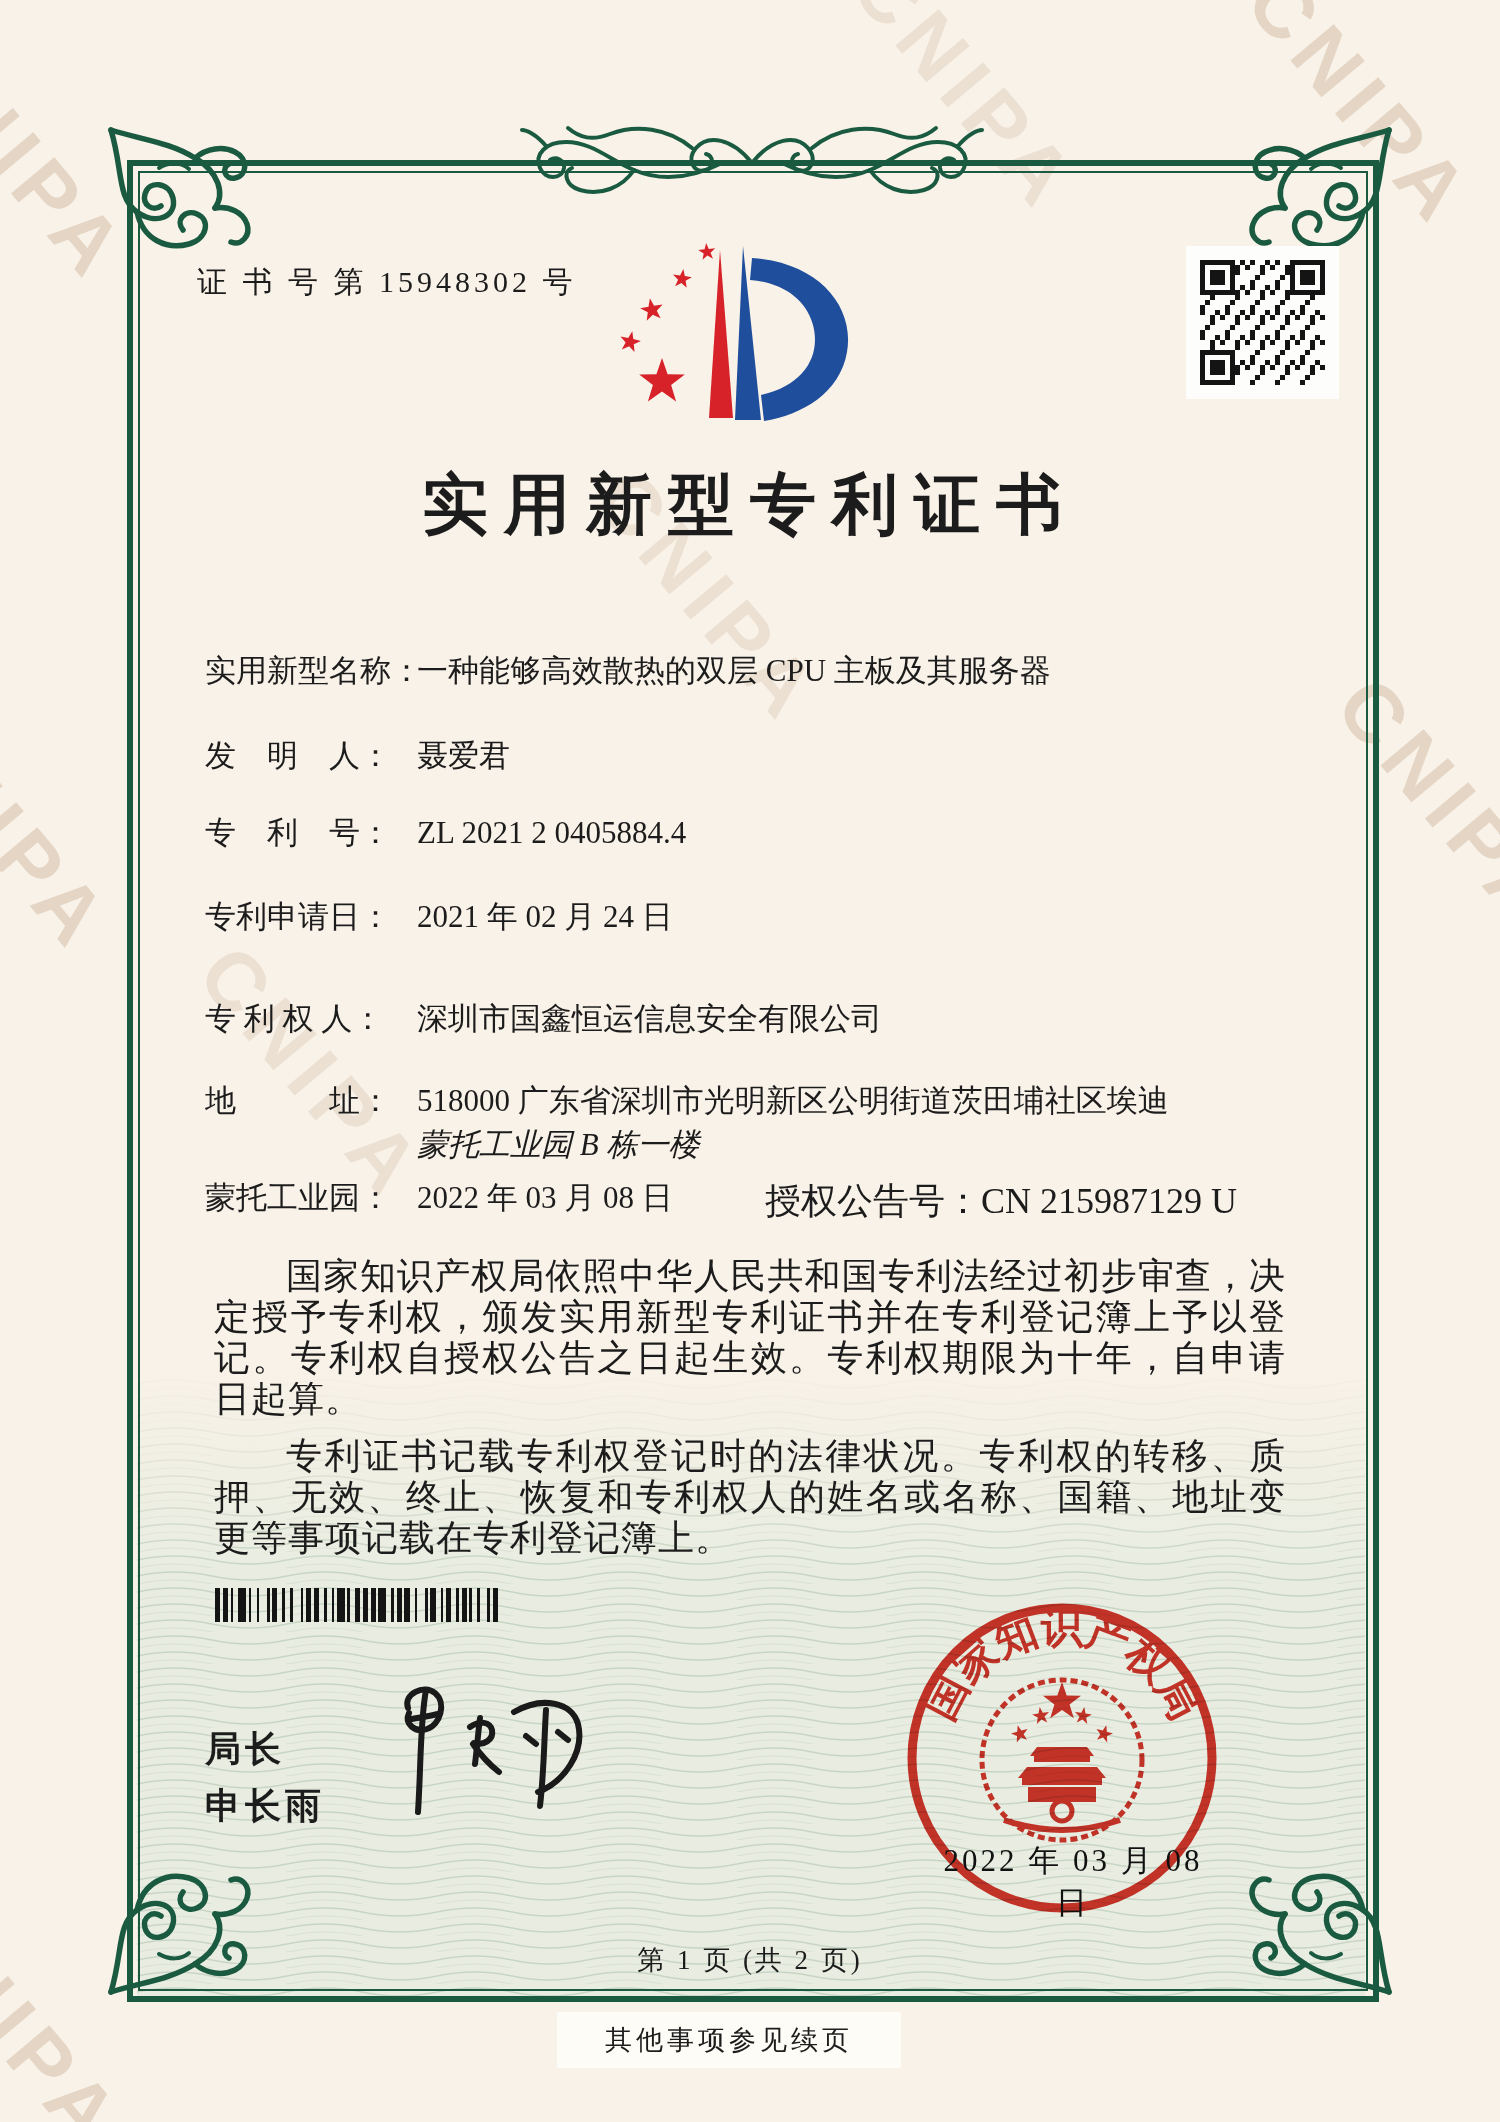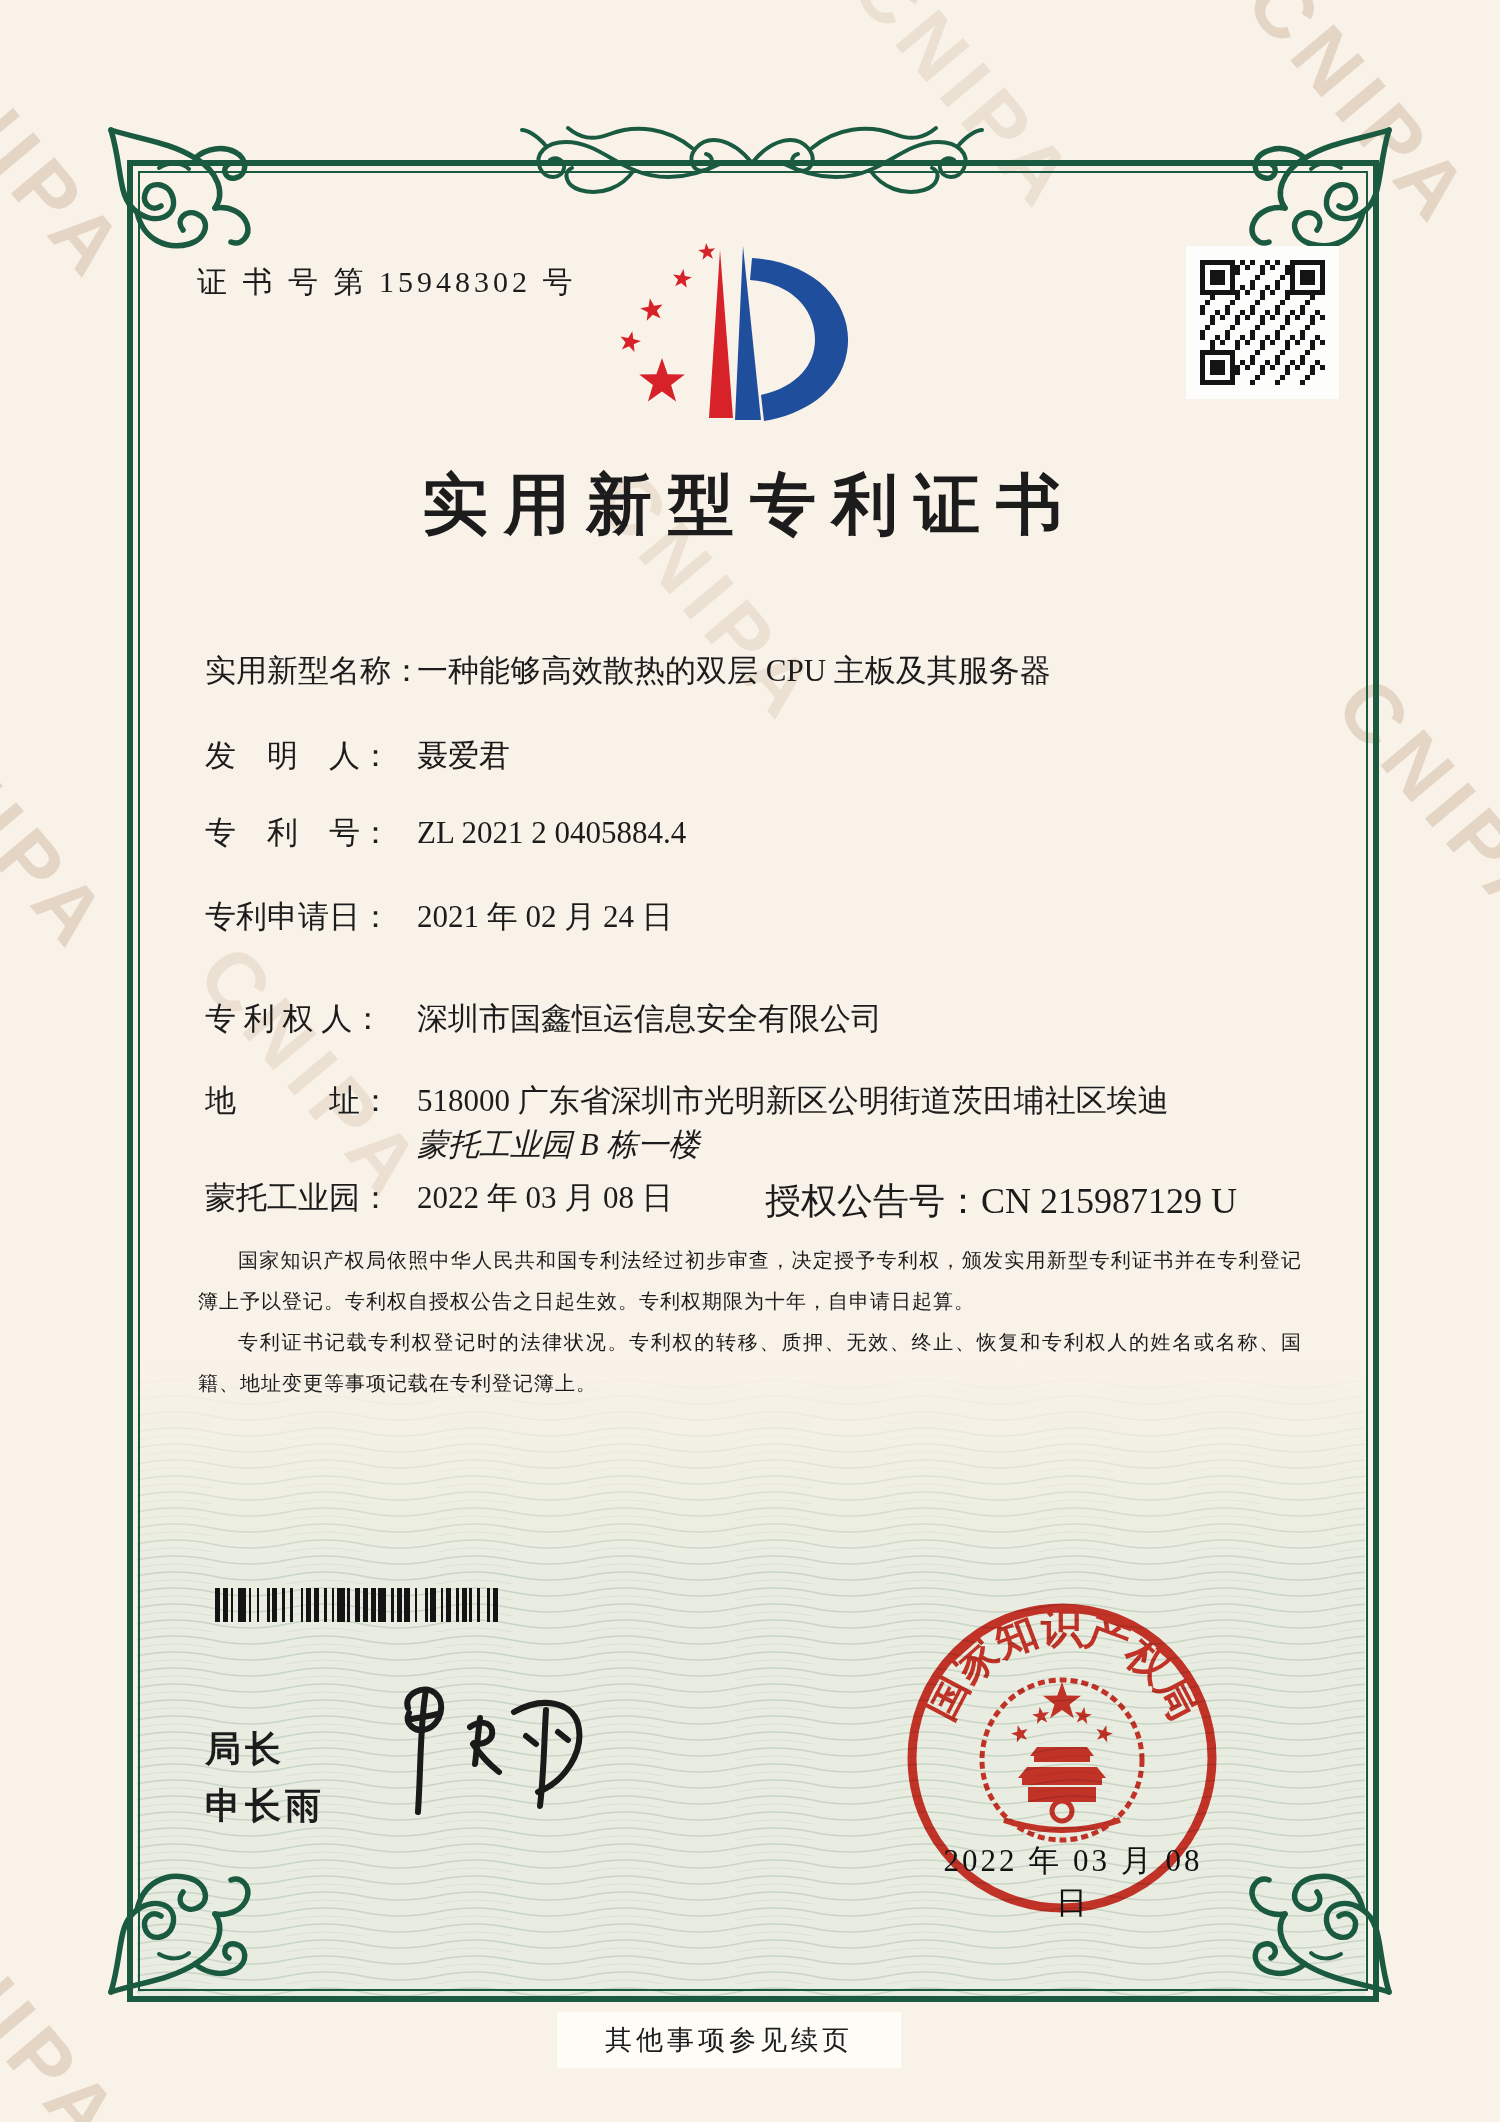--- a/index.html
+++ b/index.html
@@ -25,21 +25,21 @@
   .logo{position:absolute;z-index:4;left:612px;top:222px;}
   .qrbox{position:absolute;z-index:4;left:1186px;top:246px;width:153px;height:153px;background:#fdfdfb;}
   .qrbox svg{position:absolute;left:14px;top:14px;}
   .title{position:absolute;z-index:4;left:0;top:460px;width:100%;margin:0;text-align:center;
       font-size:66px;font-weight:bold;letter-spacing:16px;}
   .row{position:absolute;z-index:4;left:205px;font-size:31px;white-space:nowrap;}
   .row .lbl{display:inline-block;width:212px;}
   .row2{position:absolute;z-index:4;left:417px;font-size:31px;white-space:nowrap;font-style:italic;}
   .grant-no{position:absolute;z-index:4;left:765px;font-size:36px;white-space:nowrap;}
   .paras{position:absolute;z-index:4;left:198px;top:1240px;width:1104px;}
-  .paras p{margin:0;font-size:20px;line-height:41px;text-indent:2em;text-align:justify;letter-spacing:1px;}
+  .paras p{margin:16px;font-size:36px;line-height:41px;text-indent:2em;text-align:justify;letter-spacing:1px;}
   .barcode{position:absolute;z-index:4;left:215px;top:1588px;width:390px;height:34px;font-size:0;}
   .barcode i{display:inline-block;height:34px;background:#141414;}
   .barcode em{display:inline-block;height:34px;}
   .director{position:absolute;z-index:4;left:205px;font-size:36px;letter-spacing:4px;
       font-family:"Liberation Sans","DejaVu Sans",sans-serif;font-weight:bold;}
   .sig{position:absolute;z-index:4;left:388px;top:1672px;}
   .seal{position:absolute;z-index:5;left:902px;top:1598px;opacity:0.94;mix-blend-mode:multiply;}
   .seal-date{position:absolute;z-index:6;left:928px;top:1840px;width:290px;text-align:center;
       font-size:31px;letter-spacing:3px;color:#111;}
   .page-footer{position:absolute;z-index:4;left:0;top:1942px;width:100%;text-align:center;
@@ -424,17 +424,18 @@
       <rect x="132" y="158" width="56" height="6"></rect>
       <path d="M116,180 l88,0 l-9,-11 l-70,0 z"></path>
       <rect x="120" y="180" width="80" height="7"></rect>
       <rect x="126" y="189" width="68" height="15"></rect>
       <circle cx="160" cy="213" r="10" fill="none" stroke="#d2281e" stroke-width="5"></circle>
       <path d="M102,222 Q160,242 218,222" fill="none" stroke="#d2281e" stroke-width="6"></path>
     </g>
   </svg>
   <div class="seal-date">2022 年 03 月 08 日</div>
 
+  <div class="page-footer">第 1 页 (共 2 页)</div>
   <div class="note-box">
     <span>其他事项参见续页</span>
   </div>
 
 </div>
 
 </body></html>

